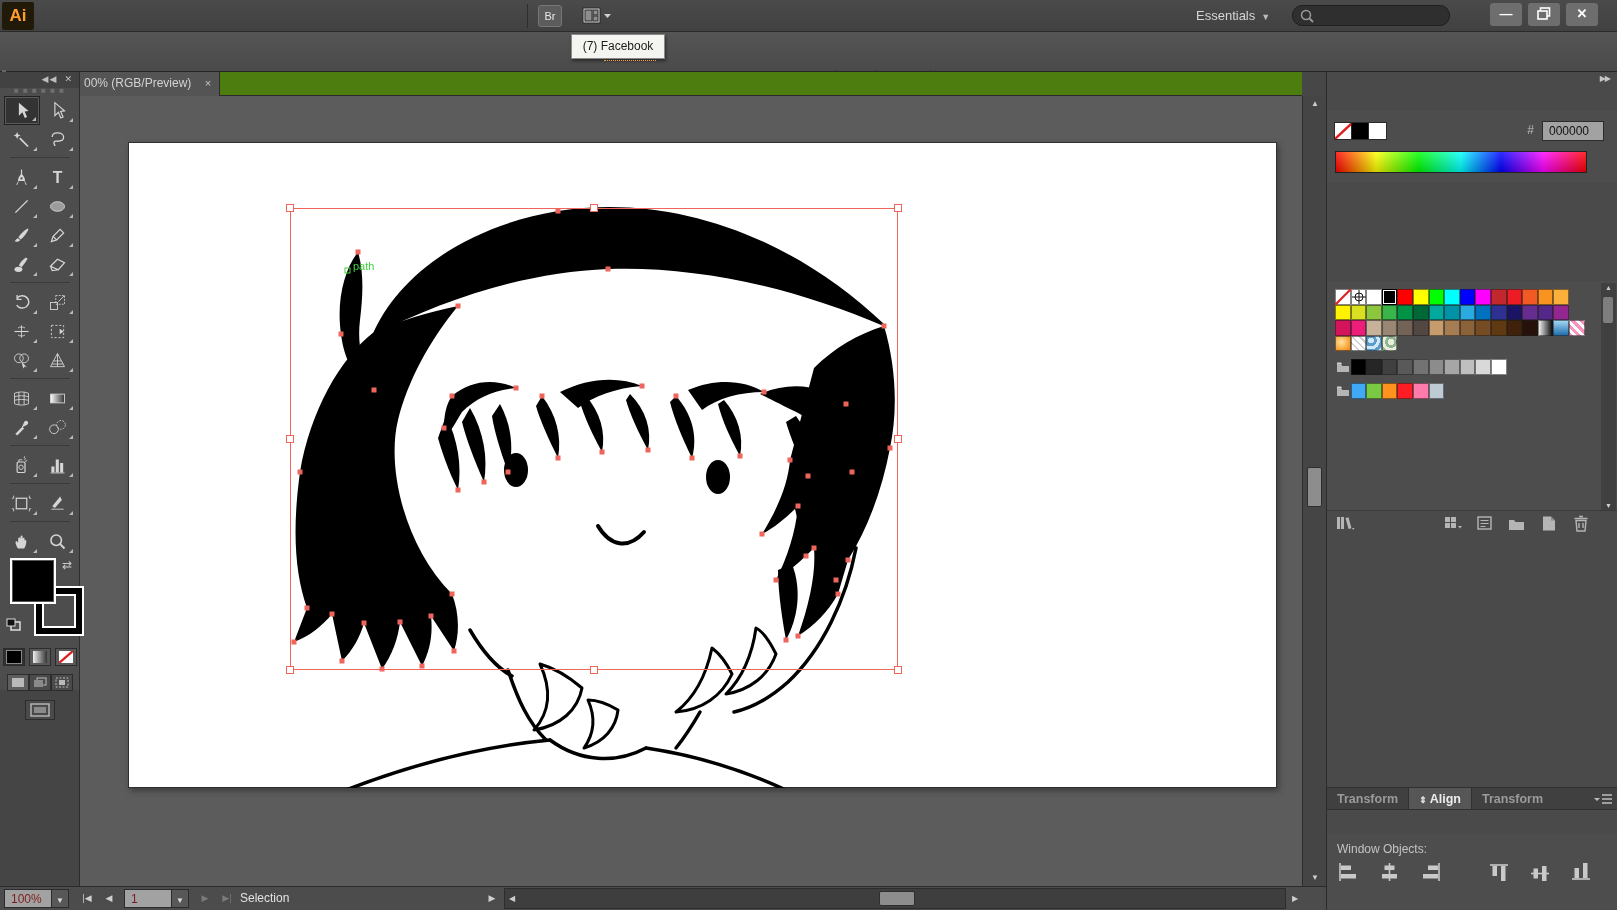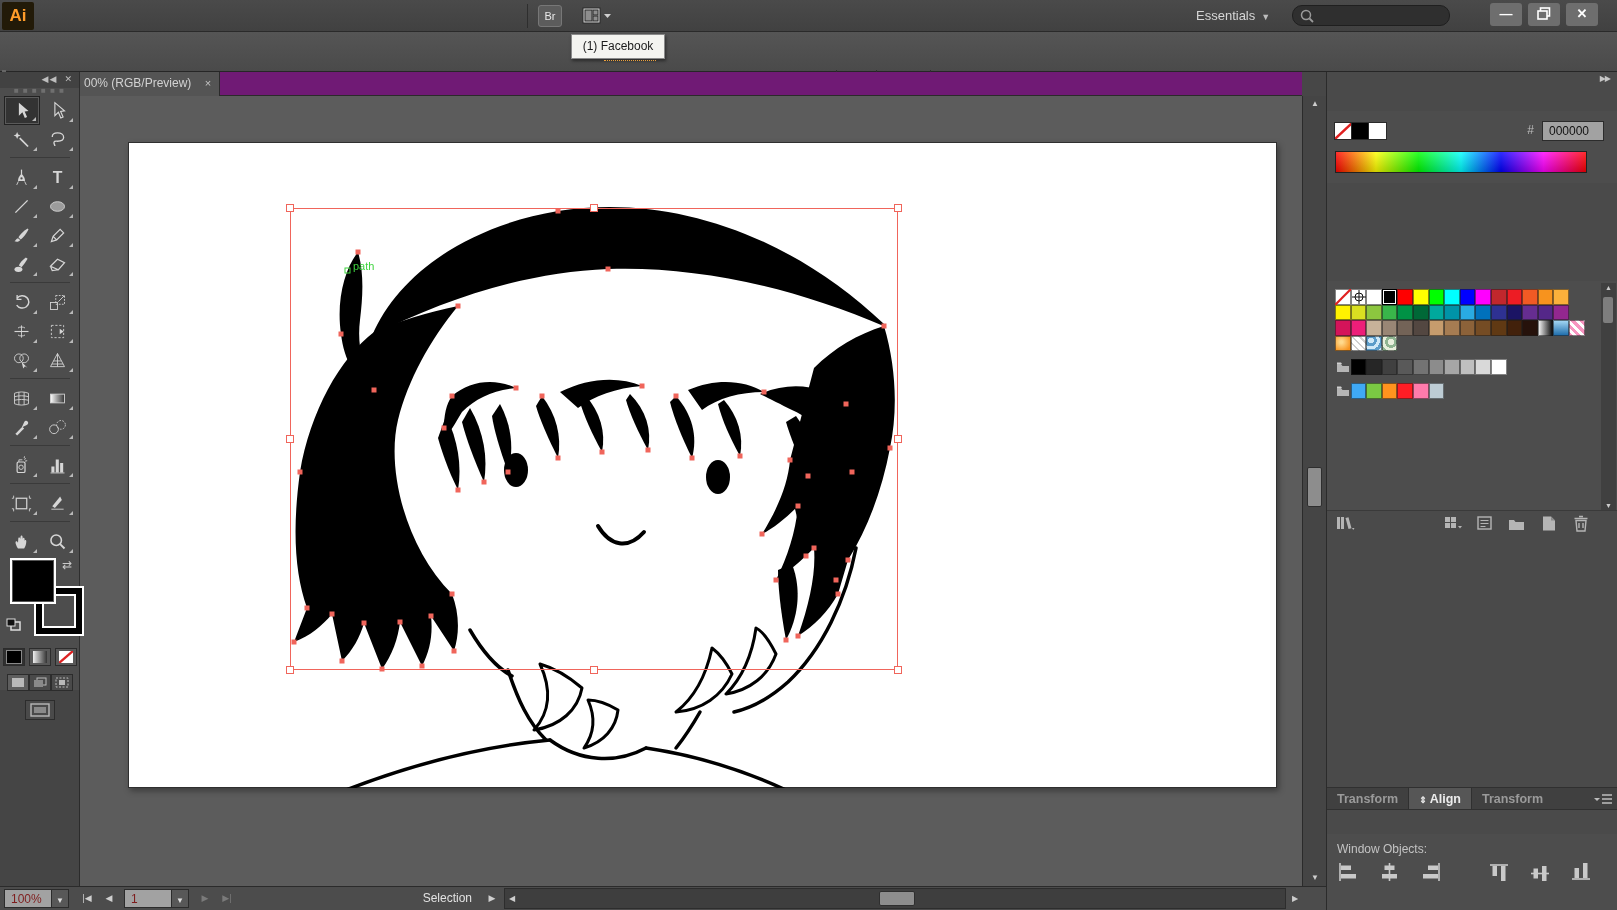--- a/index.html
+++ b/index.html
@@ -32,21 +32,21 @@
   .field { position:absolute; top:42px; height:22px; background:#a2a2a2; border:1px solid #2c2c2c; color:#7f1d1d; font-size:12px; line-height:20px; padding:0 6px; display:flex; align-items:center; }
   .field + .fdd { position:absolute; top:42px; height:22px; width:17px; background:#585858; border:1px solid #2c2c2c; border-left:none; color:#dcdcdc; font-size:8px; text-align:center; line-height:21px; }
   .spinner { position:absolute; top:42px; width:15px; height:22px; background:#565656; border:1px solid #2c2c2c; color:#cfcfcf; font-size:7px; line-height:11px; text-align:center; }
   .cb-sep { position:absolute; top:38px; width:1px; height:28px; background:#2e2e2e; }
 
   
   #tooltip { left:571px; top:34px; width:94px; height:25px; background:#f4f4f0; border:1px solid #8a8a8a; box-shadow:1px 2px 3px rgba(0,0,0,.45); color:#1c1c1c; font-size:12px; line-height:23px; text-align:center; z-index:60; }
   #opacity-dots { left:604px; top:59px; width:52px; height:2px; border-bottom:1px dotted #eba13d; z-index:61; }
 
   
-  #tabbar { left:80px; top:72px; width:1222px; height:24px; background:#701a75; border-bottom:1px solid #2b2b2b; }
+  #tabbar { left:80px; top:72px; width:1222px; height:24px; background:#4d7c0f; border-bottom:1px solid #2b2b2b; }
   #doctab { left:0; top:0; height:24px; padding:0 8px 0 4px; background:#545454; border-right:1px solid #2b2b2b; line-height:23px; color:#d2d2d2; font-size:12px; }
   #doctab .close { margin-left:10px; color:#c4c4c4; font-size:11px; }
 
   
   #toolcol { left:0; top:72px; width:80px; height:814px; background:#454545; border-right:1px solid #2b2b2b; }
   #toolpanel { left:0; top:0; width:80px; height:618px; background:#4d4d4d; border-right:1px solid #2e2e2e; }
   #tp-head { height:16px; background:#424242; text-align:right; padding-right:6px; color:#bdbdbd; font-size:9px; line-height:15px; letter-spacing:1px; }
   #tp-grip { height:8px; text-align:center; color:#6f6f6f; font-size:8px; line-height:6px; letter-spacing:1px; }
   #tools { display:grid; grid-template-columns:36px 36px; justify-content:center; }
   .tool { position:relative; width:36px; height:29px; display:flex; align-items:center; justify-content:center; }
@@ -74,21 +74,21 @@
   #vscroll { left:1302px; top:96px; width:24px; height:790px; background:#454545; border-left:1px solid #2b2b2b; }
   .scr-arrow { position:absolute; left:0; width:24px; height:16px; color:#cdcdcd; font-size:8px; text-align:center; line-height:16px; }
   #vthumb { position:absolute; left:4px; top:371px; width:15px; height:40px; background:#8d8d8d; border:1px solid #2e2e2e; border-radius:2px; }
 
   
   #statusbar { left:0; top:886px; width:1326px; height:24px; background:#4c4c4c; border-top:1px solid #2b2b2b; }
   #statusbar .field { top:2px; height:19px; }
   #statusbar .fdd { top:2px !important; height:19px; }
   .nav-btn { position:absolute; top:2px; width:18px; height:19px; color:#cfcfcf; font-size:9px; text-align:center; line-height:19px; }
   .nav-btn.dim { color:#7a7a7a; }
-  #sel-status { left:240px; top:2px; width:232px; height:19px; text-align:right; line-height:19px; color:#e2e2e2; font-size:12px; }
+  #sel-status { left:240px; top:2px; width:232px; height:19px; text-align:left; line-height:19px; color:#e2e2e2; font-size:12px; }
   #status-expand { left:484px; top:2px; width:16px; height:19px; color:#cfcfcf; font-size:9px; line-height:19px; text-align:center; }
   #hscroll { left:504px; top:1px; width:782px; height:21px; background:#3e3e3e; border:1px solid #2d2d2d; }
   #hthumb { position:absolute; left:374px; top:2px; width:36px; height:15px; background:#8d8d8d; border:1px solid #2e2e2e; border-radius:2px; }
   #hs-right { left:1288px; top:2px; width:14px; height:19px; color:#cdcdcd; font-size:8px; line-height:19px; text-align:center; }
 
   
   #dock { left:1326px; top:72px; width:291px; height:838px; background:#4a4a4a; border-left:1px solid #2b2b2b; }
   .dk { position:absolute; left:0; width:291px; }
   #dock-collapse { top:0; height:15px; text-align:right; padding-right:8px; color:#c6c6c6; font-size:8px; line-height:14px; letter-spacing:-1px; }
   .tabs { height:23px; background:#404040; border-top:1px solid #303030; border-bottom:1px solid #303030; display:flex; align-items:stretch; position:relative; }
@@ -235,21 +235,21 @@
         </svg>
     </div>
     <div class="abs" style="left:1596px; top:45px">
       <svg width="16" height="12">
           <path d="M0 3 l3 3 3-3 Z" fill="#c9c9c9"></path>
           <path d="M8 1 h8 M8 5 h8 M8 9 h8" stroke="#c9c9c9" stroke-width="1.6"></path>
         </svg>
     </div>
   </div>
 
-  <div id="tooltip" class="abs">(1) Facebook</div>
+  <div id="tooltip" class="abs">(7) Facebook</div>
   <div id="opacity-dots" class="abs"></div>
 
   <div id="tabbar" class="abs">
     <div id="doctab" class="abs">
       <span>00% (RGB/Preview)</span>
       <span class="close">×</span>
     </div>
   </div>
 
   <div id="toolcol" class="abs">

